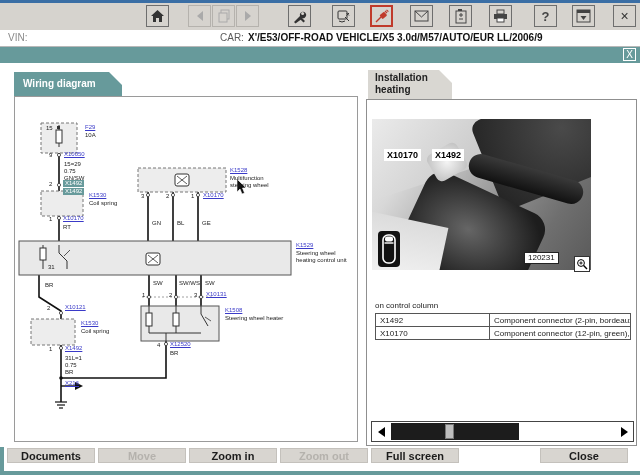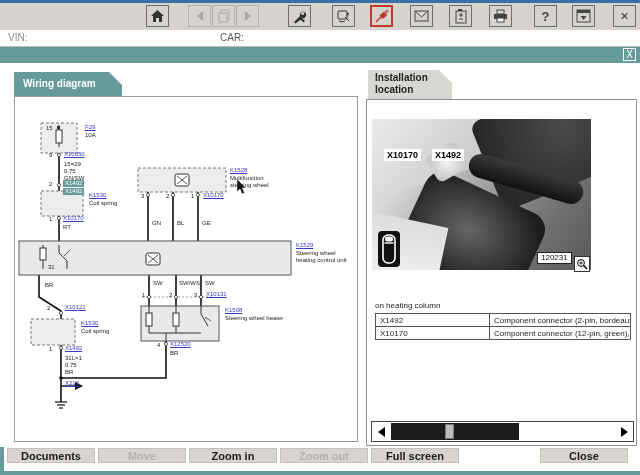--- a/index.html
+++ b/index.html
@@ -140,32 +140,33 @@
       </svg>
   </div>
   <div class="abs tbtn" style="left:613px">
     <span style="font-size:14px;color:#333;line-height:14px;">×</span>
   </div>
 </div>
 
 <div class="abs vinrow">
   <span class="abs vinlabel">VIN:</span>
   <span class="abs carlabel">CAR:</span>
+  <span class="abs carvalue">X'/E53/OFF-ROAD VEHICLE/X5 3.0d/M57/AUTO/EUR LL/2006/9</span>
 </div>
 
 <div class="abs docbar">
   <div class="abs docclose">X</div>
 </div>
 
 <div class="abs tab tabL">
   <span>Wiring diagram</span>
 </div>
 <div class="abs tab tabR">
   <div>Installation</div>
-  <div>location</div>
+  <div>heating</div>
 </div>
 
 <div class="abs panelL">
   <svg class="abs" style="left:0;top:0" width="342" height="344" viewBox="0 0 342 344">
 
     <g stroke="#111" stroke-width="1.6" fill="none">
       <path d="M44 56 V144"></path>
       <path d="M133 95 V144 M158 95 V144 M183 95 V144"></path>
       <path d="M24 178 V200 L46 214 V222"></path>
       <path d="M46 248 V305"></path>
@@ -311,30 +312,30 @@
     <div class="ph" style="left:-10px;top:100px;width:80px;height:70px;background:linear-gradient(#dcdcdc,#f5f5f5);transform:rotate(12deg);"></div>
     <div class="ph" style="left:58px;top:28px;width:34px;height:30px;background:radial-gradient(circle,#f4f4f4,#bdbdbd);transform:rotate(-30deg);border-radius:6px;"></div>
     <span class="conntag" style="left:12px;top:30px">X10170</span>
     <span class="conntag" style="left:60px;top:30px">X1492</span>
     <svg class="ph" style="left:6px;top:112px" width="22" height="36" viewBox="0 0 22 36">
       <rect x="0" y="0" width="22" height="36" rx="4" fill="#111"></rect>
       <rect x="5" y="4" width="12" height="28" rx="5" fill="none" stroke="#fff" stroke-width="1.6"></rect>
       <path d="M6.5 12 H15.5" stroke="#fff" stroke-width="1.4"></path>
       <rect x="7" y="5.5" width="8" height="5" rx="2" fill="#fff"></rect>
     </svg>
-    <span class="numtag" style="left:165px;top:133px">120231</span>
+    <span class="numtag" style="left:152px;top:133px">120231</span>
   </div>
   <div class="abs" style="left:207px;top:156px;width:16px;height:16px;border:1px solid #333;background:#fff;box-sizing:border-box;display:flex;align-items:center;justify-content:center;">
     <svg width="12" height="12" viewBox="0 0 12 12">
       <circle cx="5" cy="5" r="3.4" fill="none" stroke="#000"></circle>
       <path d="M3.4 5 H6.6 M5 3.4 V6.6" stroke="#000" stroke-width="0.9"></path>
       <path d="M7.6 7.6 L11 11" stroke="#000" stroke-width="1.4"></path>
     </svg>
   </div>
-  <span class="abs caption" style="left:8px;top:201px">on heating column</span>
+  <span class="abs caption" style="left:8px;top:201px">on control column</span>
   <table class="ctable" style="left:8px;top:213px;width:256px">
     <colgroup>
         <col style="width:114px">
         <col>
       </colgroup>
     <tbody>
         <tr>
       <td>X1492</td>
       <td>Component connector (2-pin, bordeaux)</td>
     </tr>

